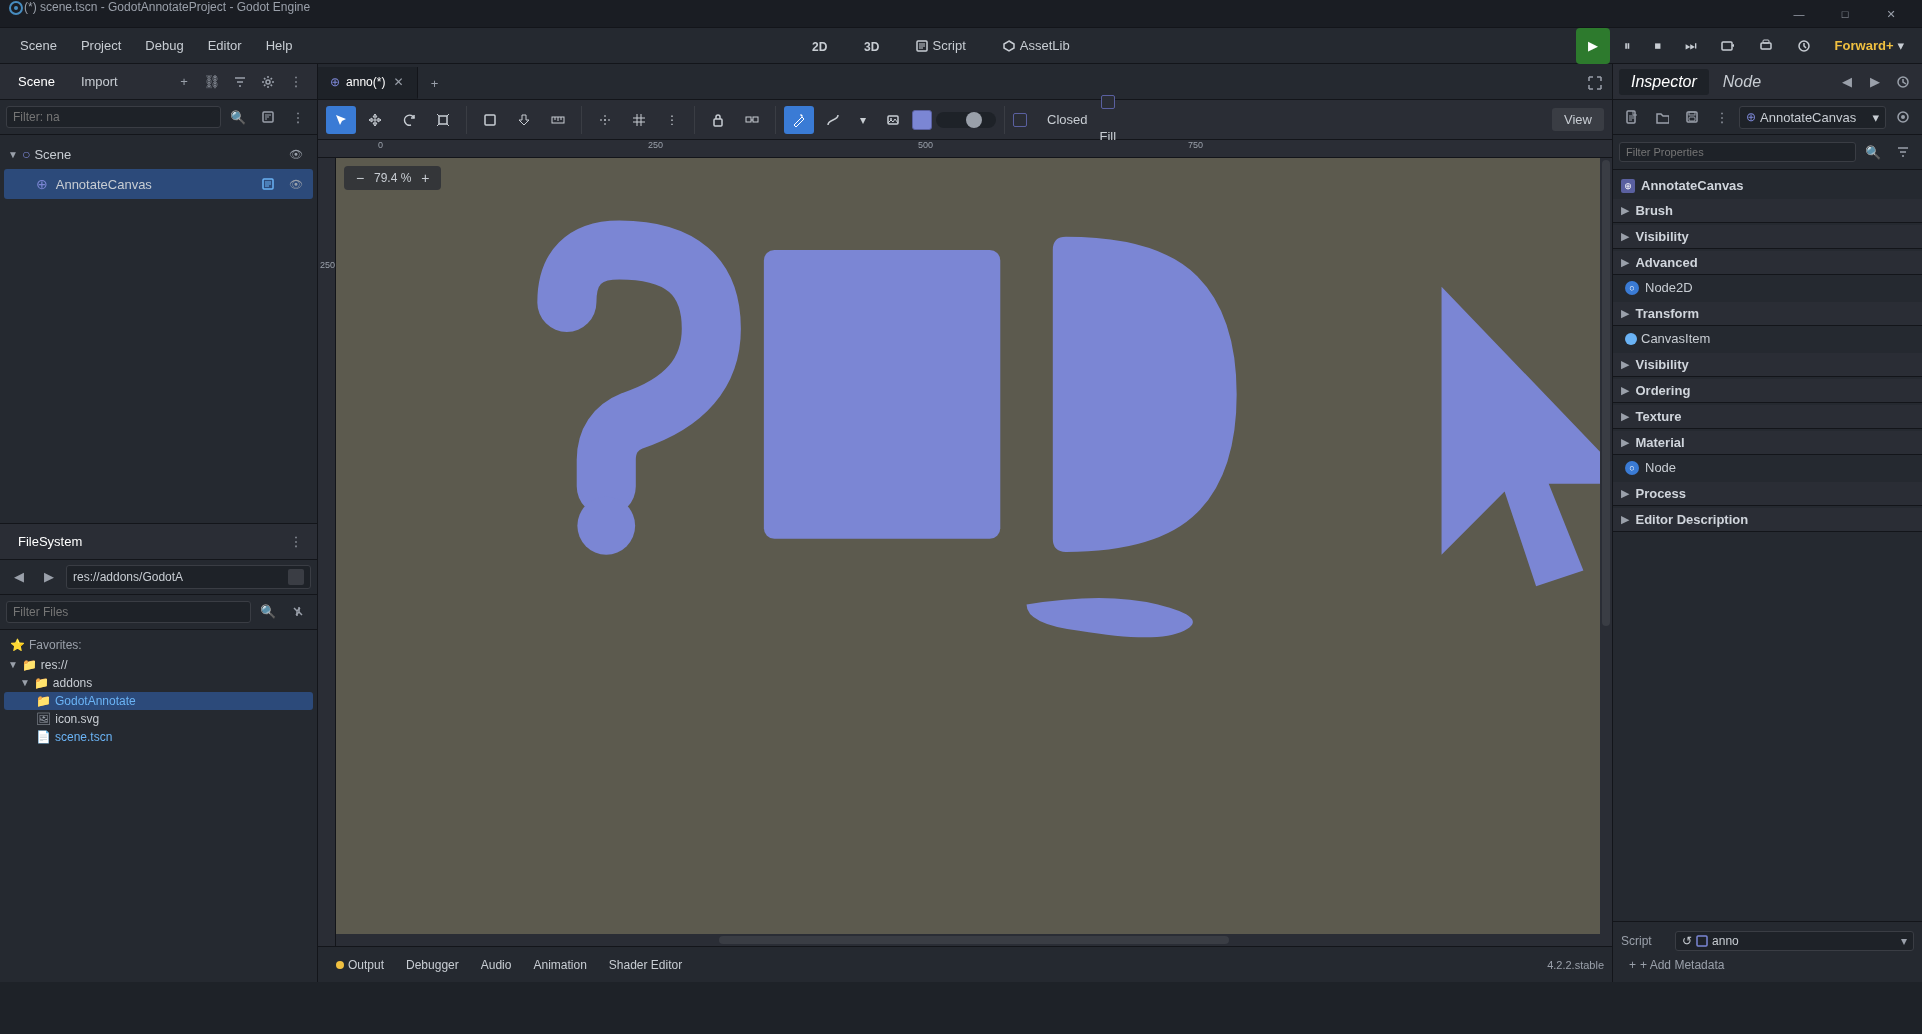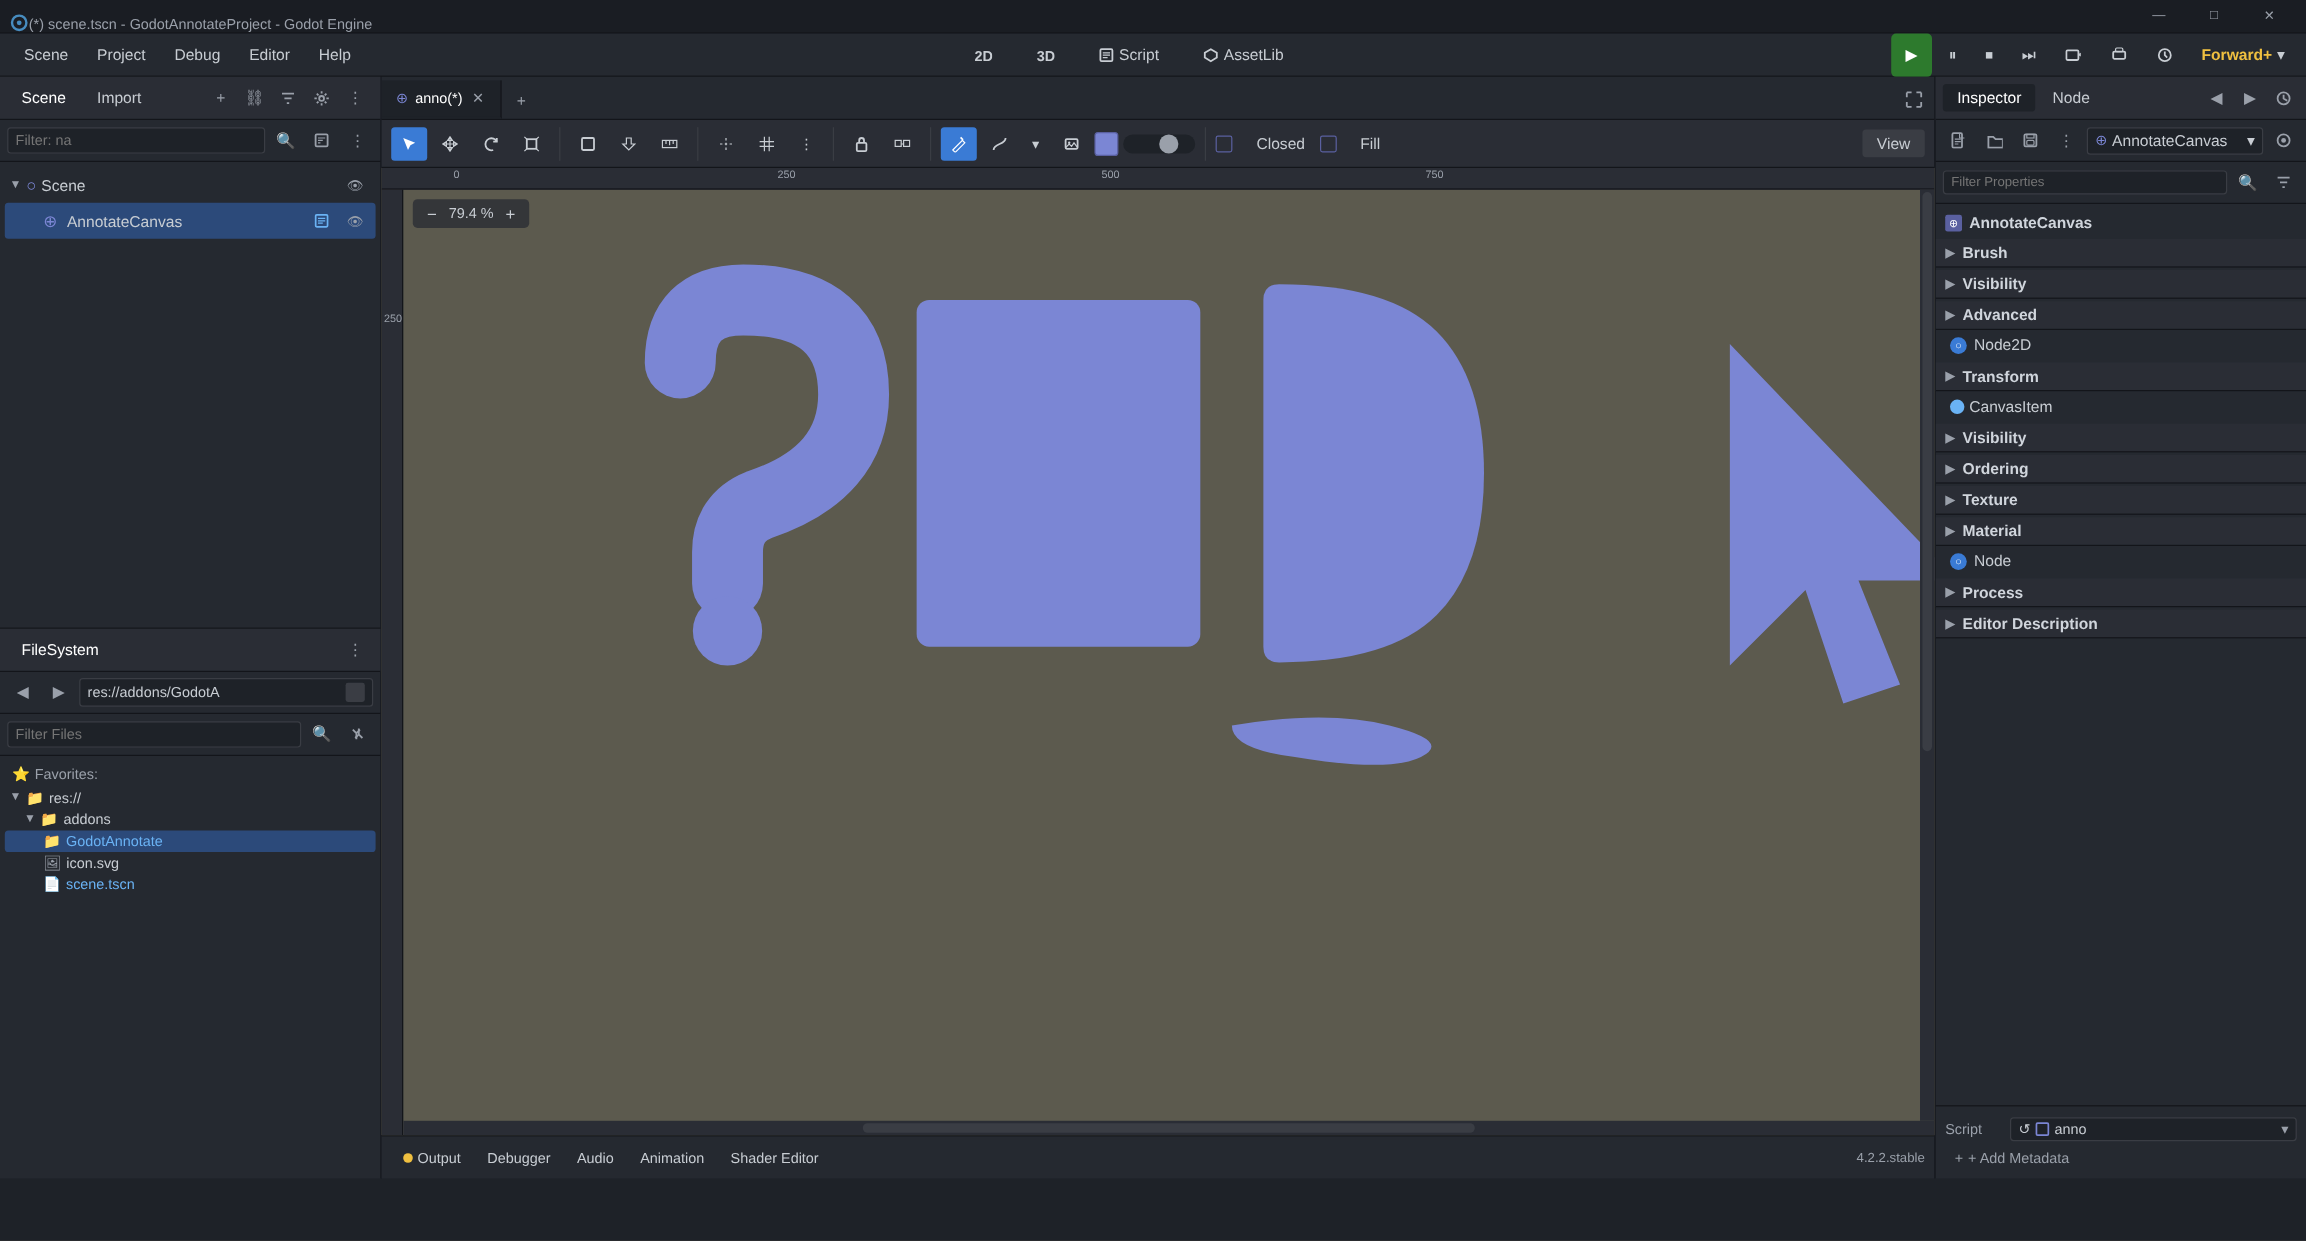--- a/index.html
+++ b/index.html
@@ -1,20 +1,20 @@
 <!DOCTYPE html>
 <html><head>
   <meta charset="utf-8">
   <style>
     * { margin: 0; padding: 0; box-sizing: border-box; }
     body { width: 1922px; height: 1034px; overflow: hidden; background: #1e2228; color: #c8cdd3; font-family: 'Segoe UI', sans-serif; font-size: 13px; }
 
     
     #titlebar {
-      height: 28px; background: #1a1d23; display: flex; align-items: flex-end; padding: 0 8px;
+      height: 28px; background: #1a1d23; display: flex; align-items: flex-start; padding: 0 8px;
       border-bottom: 1px solid #13151a; user-select: none;
     }
     #titlebar .title { font-size: 12px; color: #9aa0aa; flex: 1; }
     #titlebar .win-btns { display: flex; gap: 0; }
     #titlebar .win-btn { width: 46px; height: 28px; display: flex; align-items: center; justify-content: center; font-size: 11px; color: #9aa0aa; cursor: pointer; }
 
     
     #menubar {
       height: 36px; background: #252930; display: flex; align-items: center; padding: 0 8px;
       border-bottom: 1px solid #13151a;
@@ -97,21 +97,21 @@
 
     
     #bottom-panel { height: 36px; background: #252930; display: flex; align-items: center; padding: 0 8px; gap: 2px; border-top: 1px solid #13151a; }
     .bottom-tab { padding: 4px 10px; cursor: pointer; border-radius: 3px; font-size: 12px; display: flex; align-items: center; gap: 4px; }
     .bottom-tab .dot { width: 8px; height: 8px; border-radius: 50%; background: #f0c040; }
     .version-label { margin-left: auto; color: #9aa0aa; font-size: 11px; }
 
     
     #right-panel { width: 310px; background: #252930; border-left: 1px solid #13151a; display: flex; flex-direction: column; }
     #inspector-tabs { height: 36px; display: flex; align-items: center; border-bottom: 1px solid #13151a; background: #2a2d35; padding: 0 6px; gap: 2px; }
-    .insp-tab { padding: 4px 12px; cursor: pointer; border-radius: 3px; font-size: 13px; font-weight: 500; }
+    .insp-tab { padding: 4px 12px; cursor: pointer; border-radius: 3px; font-size: 16px; font-weight: 500; font-style: italic; }
     .insp-tab.active { color: #fff; background: #1e2228; }
     .insp-tab-actions { margin-left: auto; display: flex; gap: 2px; }
 
     #inspector-toolbar { padding: 4px 6px; display: flex; align-items: center; gap: 4px; border-bottom: 1px solid #13151a; }
     .insp-action-btn { width: 26px; height: 26px; display: flex; align-items: center; justify-content: center; cursor: pointer; border-radius: 3px; color: #9aa0aa; font-size: 13px; }
     .node-selector { flex: 1; background: #1e2228; border: 1px solid #3a3d44; border-radius: 3px; padding: 3px 6px; display: flex; align-items: center; gap: 4px; cursor: pointer; }
     .node-selector-arrow { margin-left: auto; }
 
     #filter-properties { padding: 4px 6px; display: flex; align-items: center; gap: 4px; border-bottom: 1px solid #13151a; }
     .filter-props-input { flex: 1; background: #1e2228; border: 1px solid #3a3d44; border-radius: 3px; padding: 3px 6px; color: #c8cdd3; font-size: 11px; outline: none; }
@@ -477,21 +477,21 @@
       <div class="ed-slider">
         <div class="ed-slider-thumb"></div>
       </div>
       <div class="toolbar-separator"></div>
 
       <div class="ed-toggle">
         <div class="ed-checkbox"></div>
         <span>Closed</span>
       </div>
 
-      <div class="ed-toggle" style="margin-left:8px;">
+      <div class="ed-toggle" style="margin-left:8px;flex-direction:column;">
         <div class="ed-checkbox"></div>
         <span>Fill</span>
       </div>
       <div class="toolbar-spacer"></div>
       <div class="view-btn">View</div>
     </div>
 
     <div id="canvas-area">
       <div id="canvas-ruler-h">
         <span class="ruler-mark" style="left:60px;">0</span>

